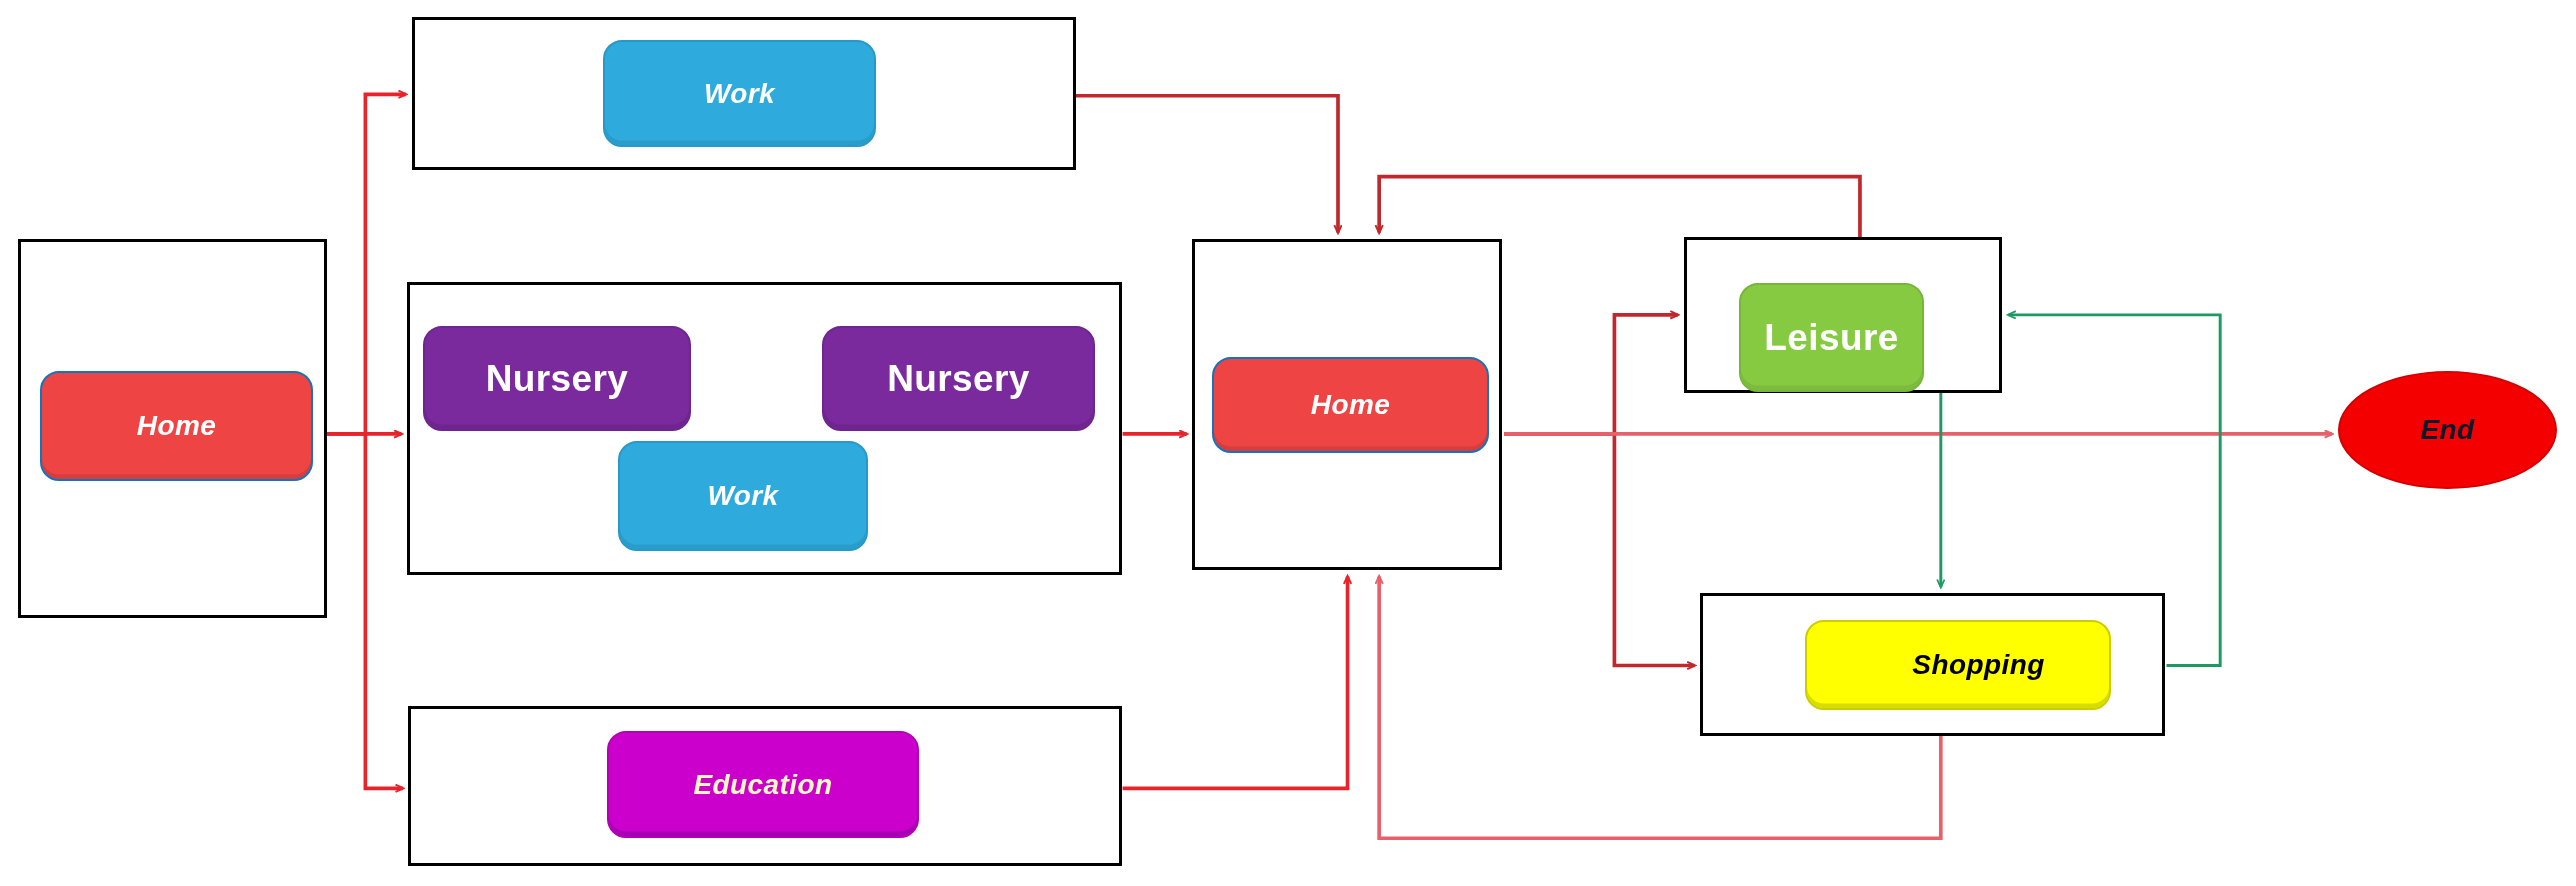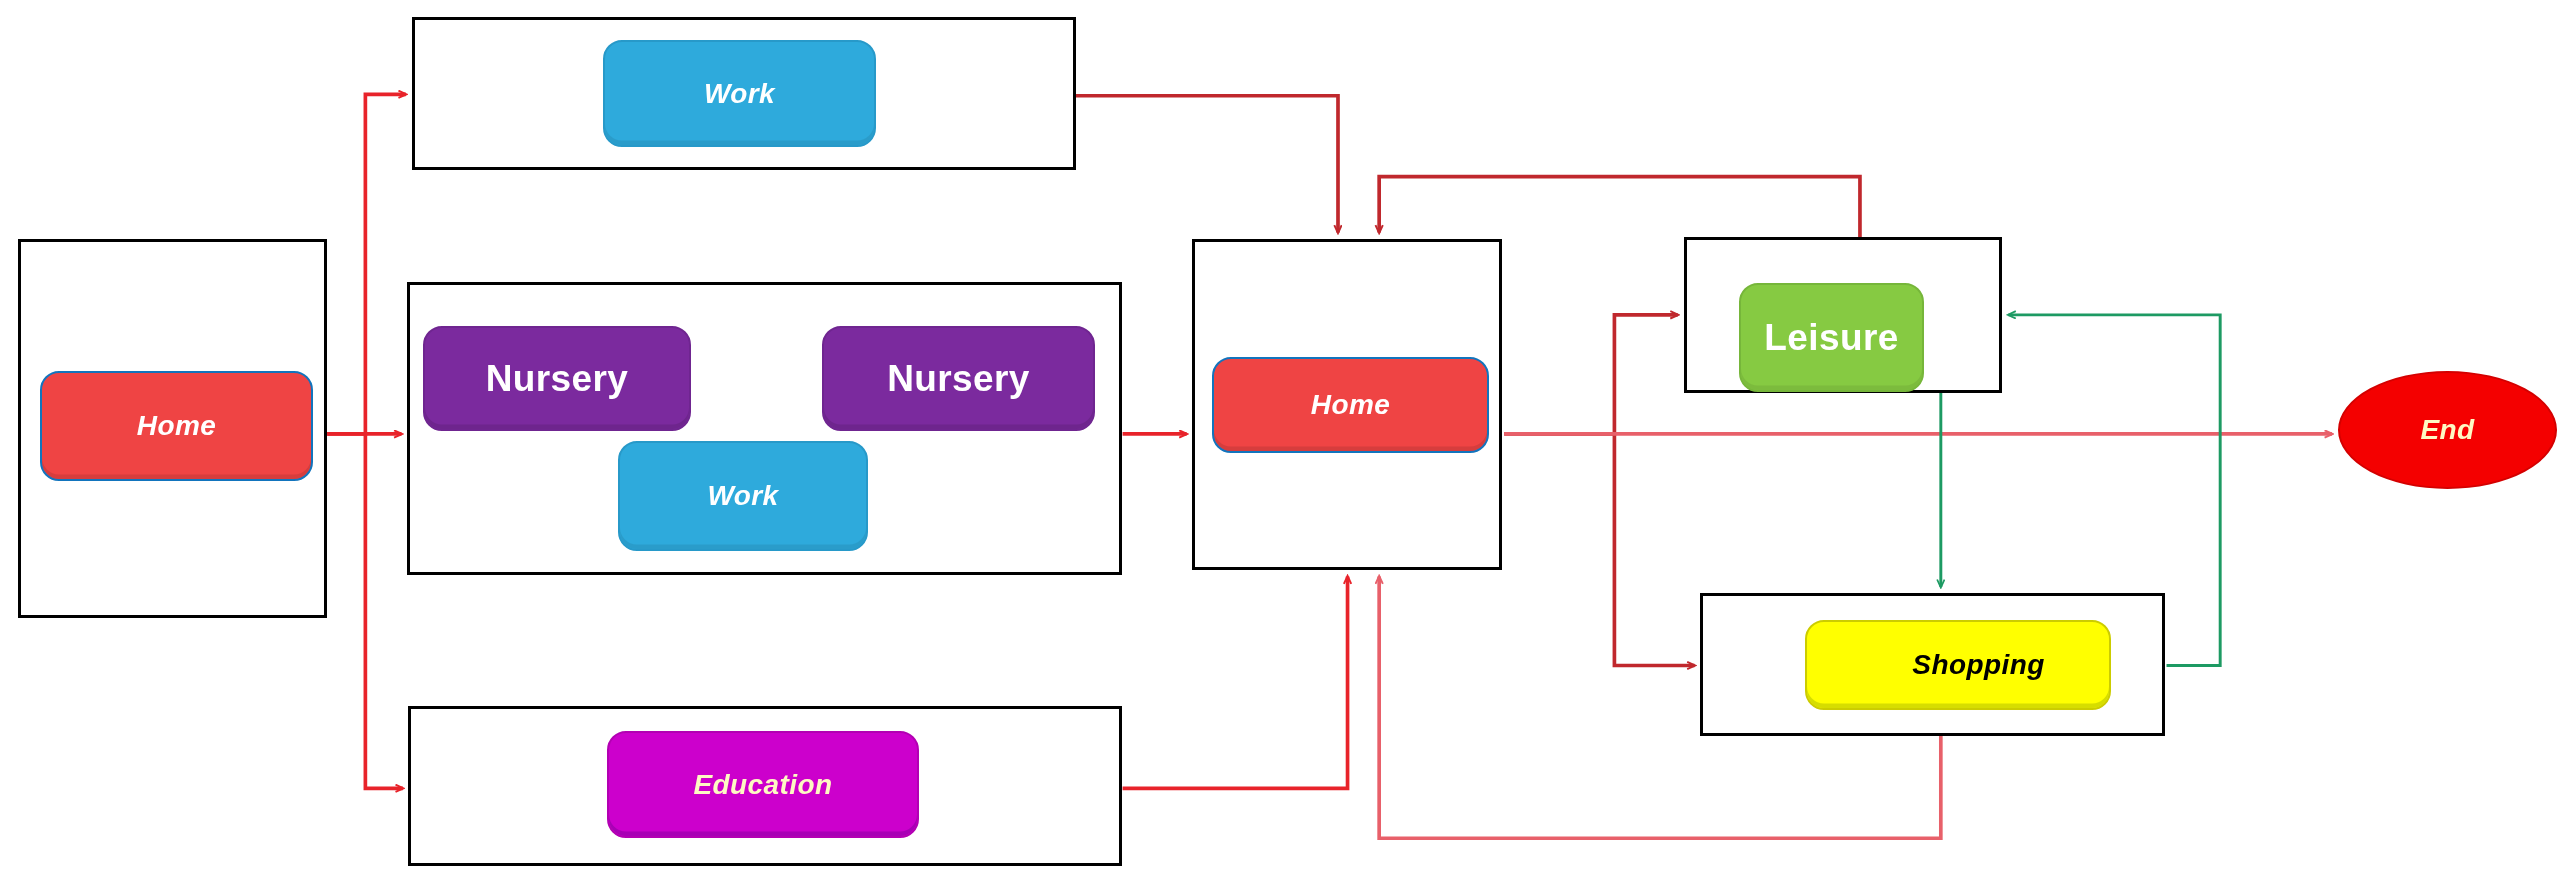--- a/index.html
+++ b/index.html
@@ -75,21 +75,21 @@
   }
   .node.shopping {
     background: #ffff00;
     border: 2.2px solid #cccc00;
     color: #000000;
     box-shadow: inset 0 -4.4px 0 rgba(90,120,0,0.25);
   }
   .node.end {
     background: #f40000;
     border: 2.2px solid #d40000;
-    color: #fef9c3;
+    color: #0f172a;
     border-radius: 50%;
   }
   .label-xl { font-size: 28px; font-style: italic; }
   .label-lg { font-size: 37px; }
 </style>
 </head>
 <body>
 
 <div id="canvas">
 

